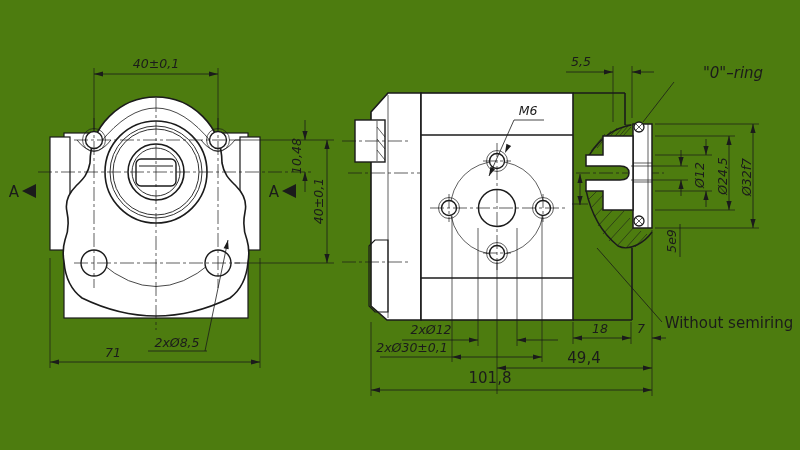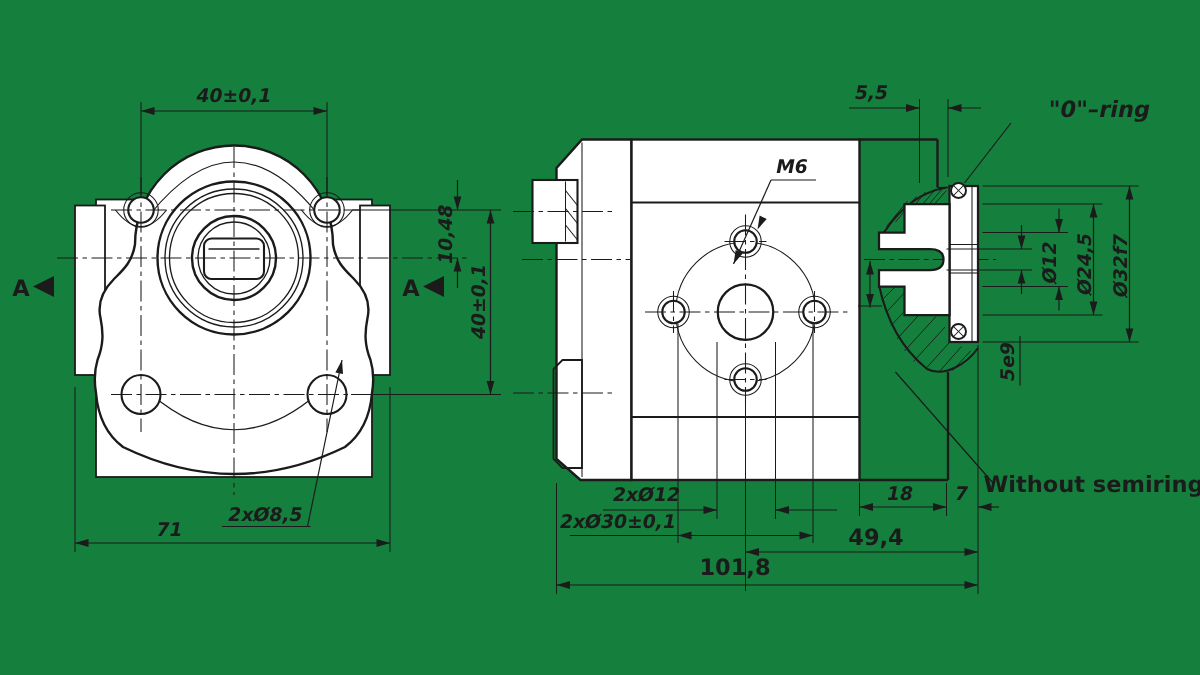--- a/index.html
+++ b/index.html
@@ -1,16 +1,16 @@
 <!DOCTYPE html>
 <html><head>
 <meta charset="utf-8">
 <style>
   html,body{margin:0;padding:0;background:#fff;}
-  .canvas{position:relative;width:800px;height:450px;background:#15803d;overflow:hidden;font-weight:bold;}
+  .canvas{position:relative;width:800px;height:450px;background:#4d7c0f;overflow:hidden;}
   svg text{font-family:"DejaVu Sans","Liberation Sans",sans-serif;fill:#1b1b1b;}
   .dim{font-size:12.5px;font-style:italic;}
   .dim-big{font-size:15px;font-style:normal;}
   .note{font-size:15px;font-style:normal;}
   .oring{font-size:15px;font-style:italic;}
   .sec{font-size:15px;font-style:normal;}
 </style>
 </head>
 <body>
 

